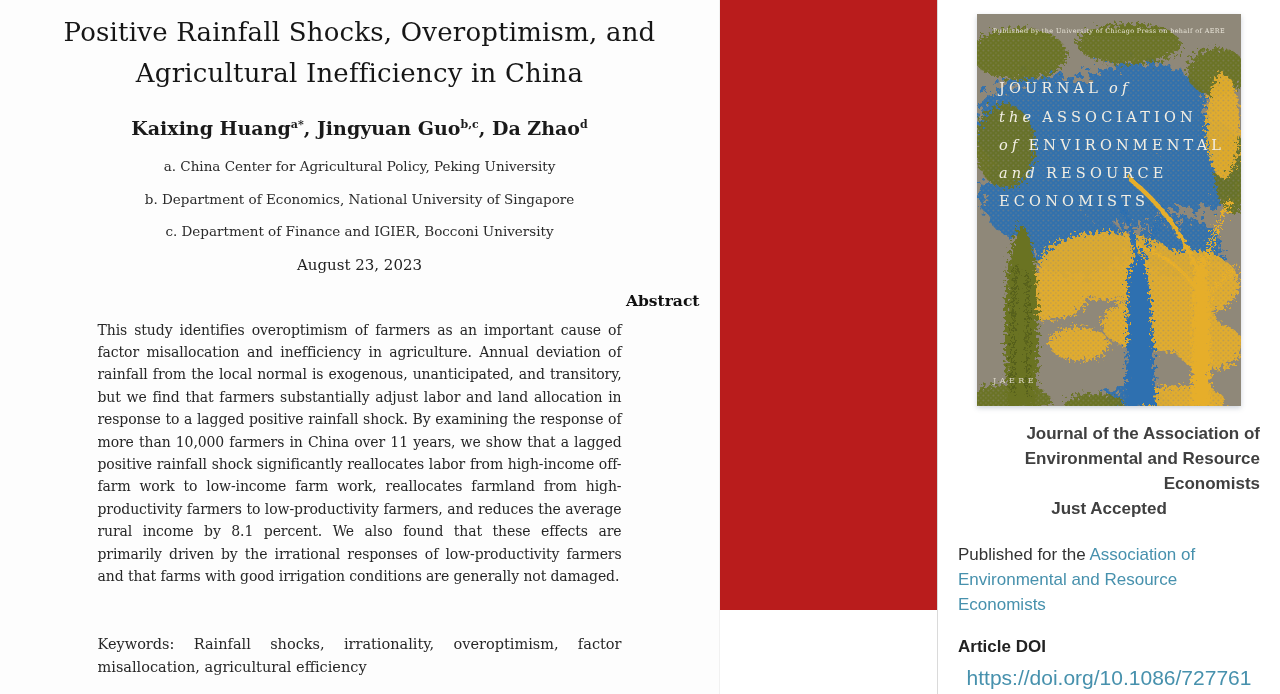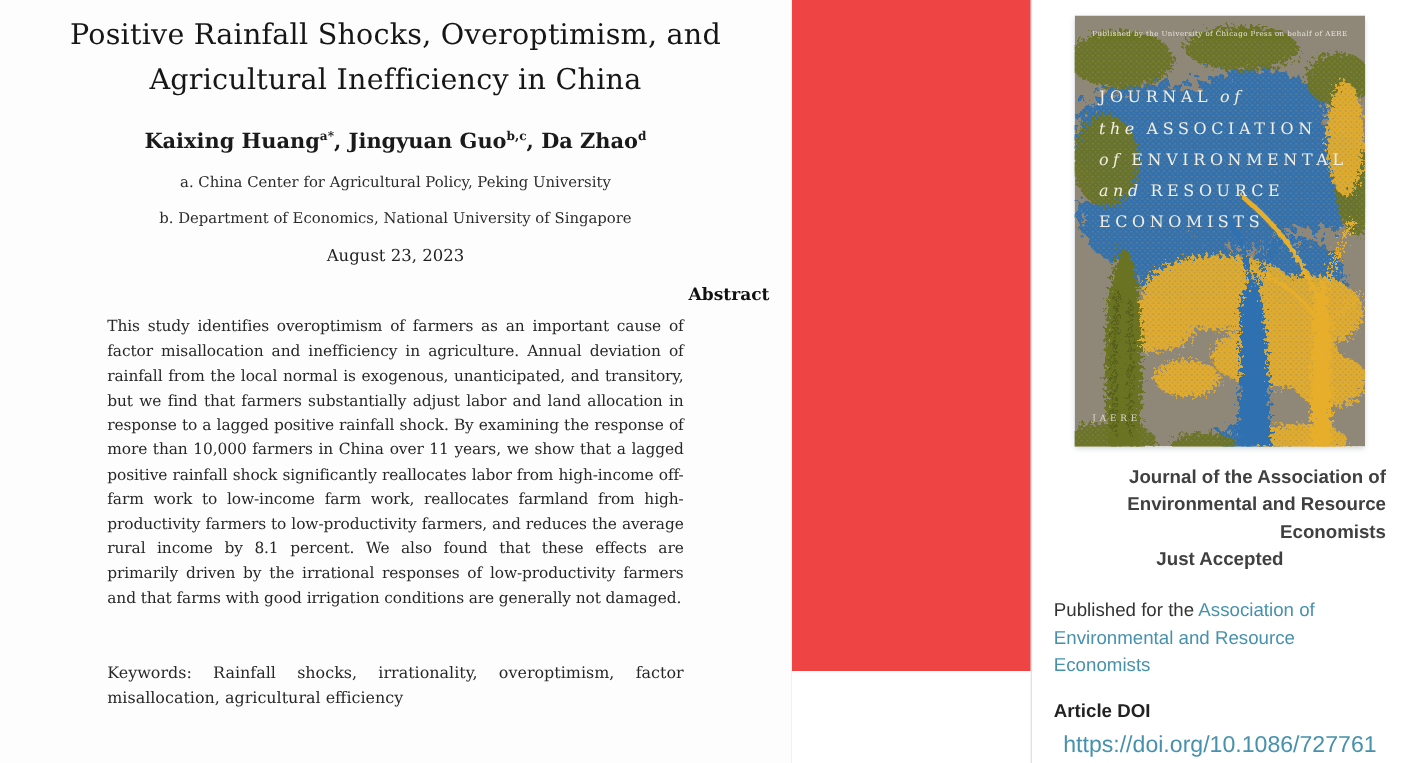--- a/index.html
+++ b/index.html
@@ -1,17 +1,17 @@
 <!DOCTYPE html>
 <html><head>
 <meta charset="utf-8">
 <style>
   * { margin:0; padding:0; box-sizing:border-box; }
   html,body { width:1280px; height:694px; background:#ffffff; overflow:hidden; }
-  .page { position:relative; width:1280px; height:610px; background:#ef4444; }
+  .page { position:relative; width:1280px; height:610px; background:#b91c1c; }
 
   
   .paper {
     position:absolute; left:0; top:0; width:720px; height:694px;
     background:#fdfdfd; border-right:1px solid #f1f1f1;
     font-family:"DejaVu Serif", serif; color:#1e1e1e;
   }
   .paper-content { width:680px; margin:0 auto; padding-top:12px; text-align:center; }
   .p-title { font-size:26px; line-height:41px; font-weight:400; color:#161616; letter-spacing:0.2px; }
   .p-authors { margin-top:23px; font-size:19px; font-weight:700; color:#1a1a1a; }
@@ -61,20 +61,21 @@
       <div class="p-title">
         <div>Positive Rainfall Shocks, Overoptimism, and</div>
         <div>Agricultural Inefficiency in China</div>
       </div>
 
       <div class="p-authors"><span>Kaixing Huang</span><sup>a*</sup><span>, </span><span>Jingyuan Guo</span><sup>b,c</sup><span>, </span><span>Da Zhao</span><sup>d</sup></div>
 
       <div class="p-affils">
         <div class="p-affil">a. China Center for Agricultural Policy, Peking University</div>
         <div class="p-affil">b. Department of Economics, National University of Singapore</div>
+        <div class="p-affil">c. Department of Finance and IGIER, Bocconi University</div>
       </div>
 
       <div class="p-date">August 23, 2023</div>
 
       <div class="p-abs-head">Abstract</div>
       <div class="p-abstract">This study identifies overoptimism of farmers as an important cause of factor misallocation and inefficiency in agriculture. Annual deviation of rainfall from the local normal is exogenous, unanticipated, and transitory, but we find that farmers substantially adjust labor and land allocation in response to a lagged positive rainfall shock. By examining the response of more than 10,000 farmers in China over 11 years, we show that a lagged positive rainfall shock significantly reallocates labor from high-income off-farm work to low-income farm work, reallocates farmland from high-productivity farmers to low-productivity farmers, and reduces the average rural income by 8.1 percent. We also found that these effects are primarily driven by the irrational responses of low-productivity farmers and that farms with good irrigation conditions are generally not damaged.</div>
 
       <div class="p-keywords"><span>Keywords: </span><span>Rainfall shocks, irrationality, overoptimism, factor misallocation, agricultural efficiency</span></div>
 
     </div>

